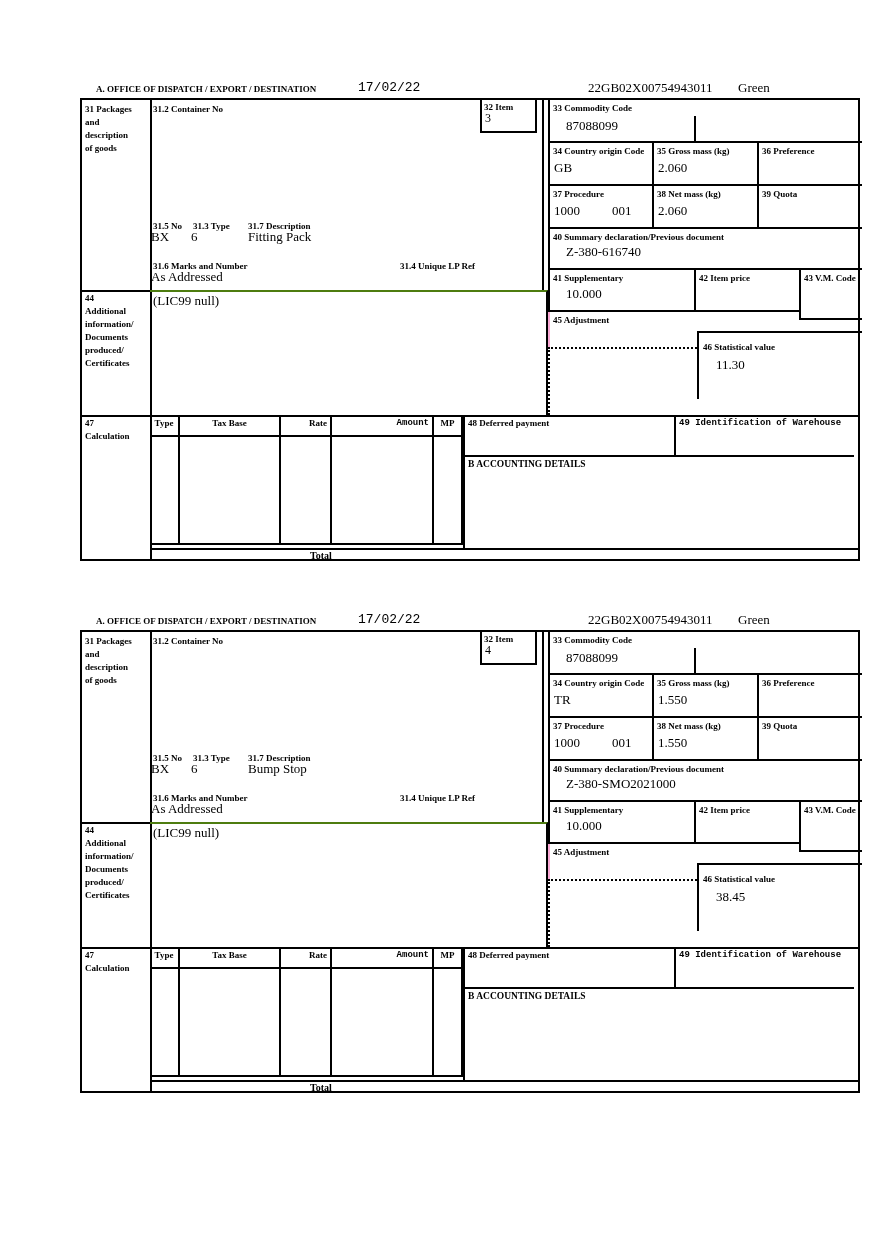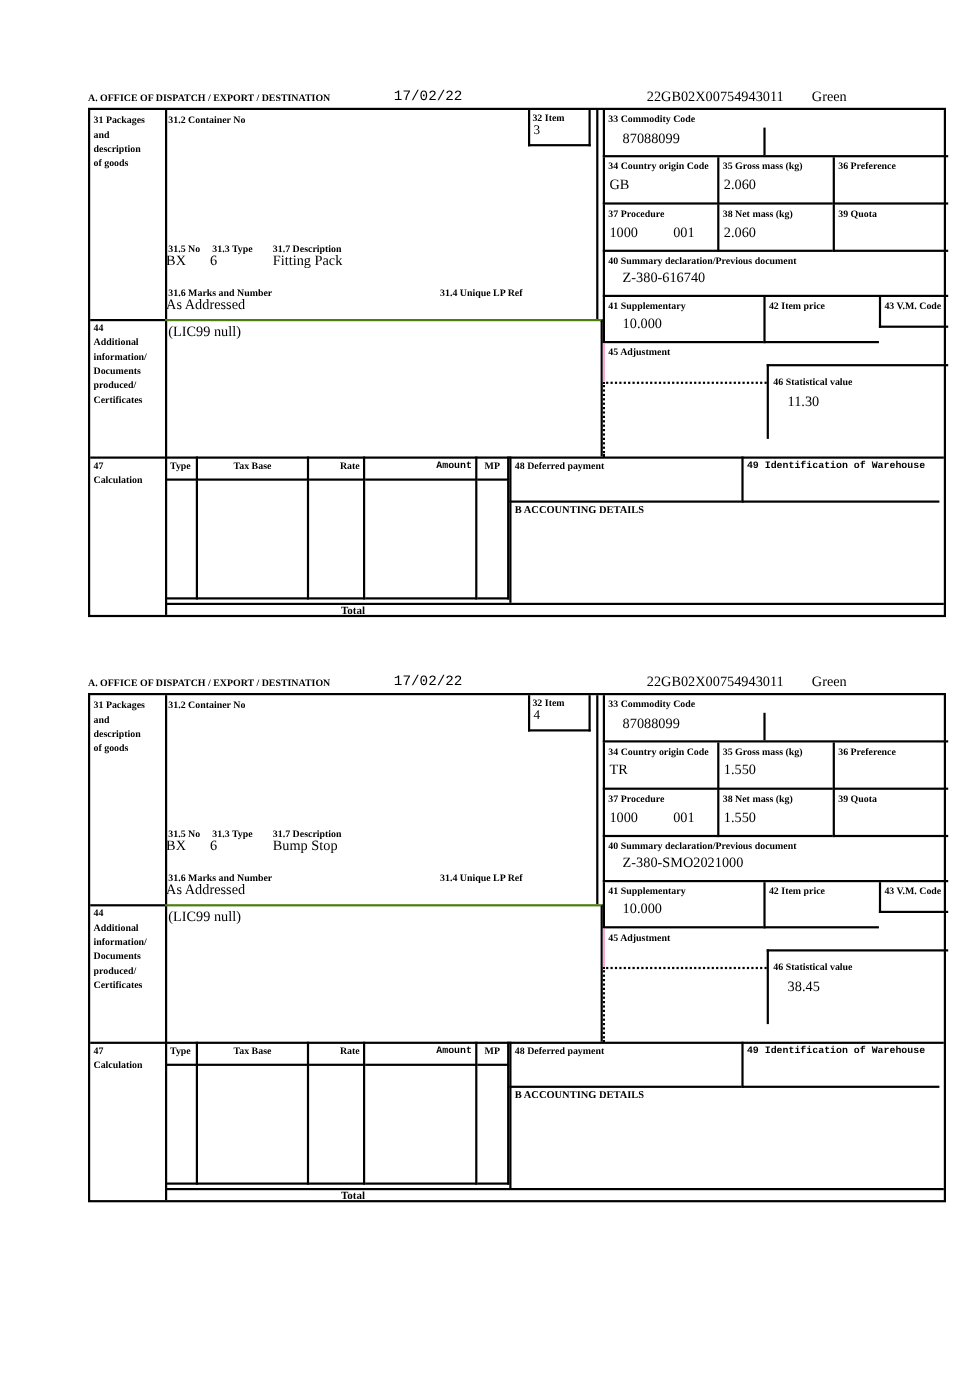--- a/index.html
+++ b/index.html
@@ -1,21 +1,21 @@
 <!DOCTYPE html>
 <html><head>
 <meta charset="utf-8">
 <style>
   html,body{margin:0;padding:0;background:#fff;}
   #page{position:relative;width:882px;height:1250px;background:#ffffff;overflow:hidden;
         font-family:"Liberation Serif","DejaVu Serif",serif;color:#000;}
   .abs{position:absolute;}
   .block{position:absolute;left:80px;width:782px;height:482px;}
   
-  .hd-office{left:0;top:3px;font-size:9.5px;font-weight:bold;white-space:nowrap;text-align:right;}
+  .hd-office{left:16px;top:3px;font-size:9.5px;font-weight:bold;white-space:nowrap;text-align:right;}
   .hd-date{left:278px;top:0px;font-size:13px;font-family:Liberation Mono, monospace;}
   .hd-mrn{left:508px;top:0px;font-size:13px;}
   .hd-routing{left:658px;top:0px;font-size:13px;}
   
   .outer{left:0px;top:18px;width:780px;height:463px;border:2px solid #000;box-sizing:border-box;position:absolute;}
   .lbl{font-size:9px;font-weight:bold;white-space:pre-line;line-height:13px;position:absolute;}
   .val{font-size:13px;position:absolute;white-space:nowrap;}
   
   .vdiv{left:68px;top:0;height:459px;border-left:2px solid #000;position:absolute;}
   .h190{left:0;top:190px;width:68px;border-top:2px solid #000;position:absolute;}
@@ -47,21 +47,21 @@
   .tick33{left:144px;top:16px;height:25px;border-left:2px solid #000;position:absolute;}
   .box34{left:466px;top:43px;width:104px;height:43px;}
   .box35{left:570px;top:43px;width:105px;height:43px;}
   .box36{left:675px;top:43px;width:105px;height:43px;border-right:none;}
   .box37{left:466px;top:86px;width:104px;height:43px;}
   .box38{left:570px;top:86px;width:105px;height:43px;}
   .box39{left:675px;top:86px;width:105px;height:43px;}
   .box40{left:466px;top:129px;width:314px;height:41px;}
   .box41{left:466px;top:170px;width:146px;height:42px;}
   .box42{left:612px;top:170px;width:105px;height:42px;}
-  .box43{left:717px;top:170px;width:63px;height:28px;}
+  .box43{left:717px;top:170px;width:63px;height:50px;}
   .box45{left:466px;top:212px;width:314px;height:35px;border-left:2px solid #f9a8d4;box-sizing:border-box;position:absolute;}
   .dotted{left:466px;top:247px;width:149px;height:68px;border-top:2px dotted #000;border-left:2px dotted #000;box-sizing:border-box;position:absolute;}
   .box46{left:615px;top:231px;width:165px;height:68px;border-top:2px solid #000;border-left:2px solid #000;box-sizing:border-box;position:absolute;}
   .rlbl{left:3px;top:2px;position:absolute;}
   .rval{left:16px;top:18px;position:absolute;}
   .sval{left:4px;top:17px;position:absolute;}
   .val46{left:17px;top:24px;position:absolute;}
   .proc2{left:62px;top:17px;position:absolute;}
   
   .ccell{position:absolute;border-right:2px solid #000;border-bottom:2px solid #000;box-sizing:border-box;font-size:9px;font-weight:bold;}

